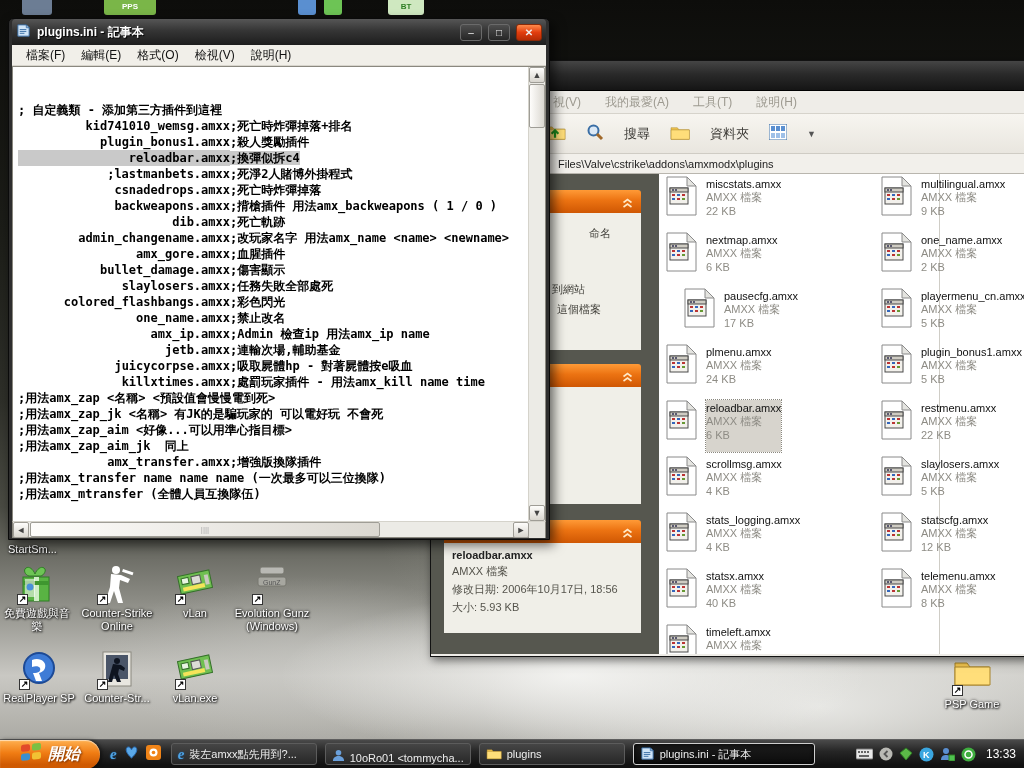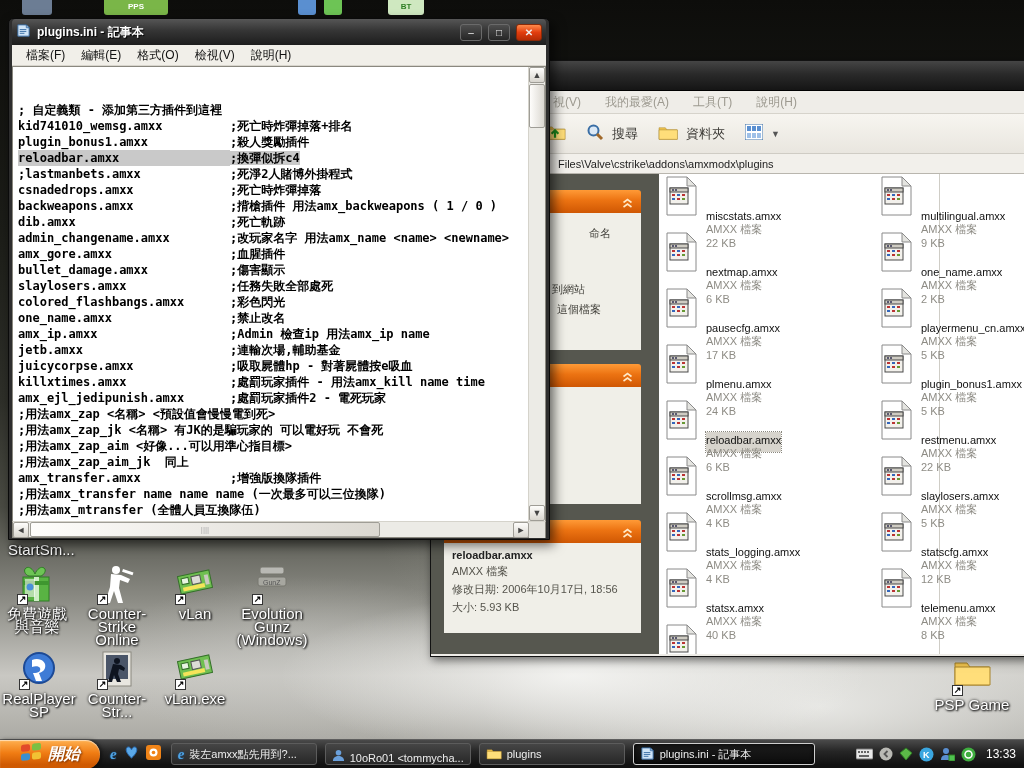--- a/index.html
+++ b/index.html
@@ -10,49 +10,49 @@
       radial-gradient(ellipse 520px 160px at 80% 92%, rgba(235,235,232,.9), transparent 65%),
       radial-gradient(ellipse 300px 120px at 30% 86%, rgba(200,200,196,.55), transparent 70%),
       radial-gradient(ellipse 260px 150px at 55% 70%, rgba(150,150,142,.5), transparent 70%),
       linear-gradient(180deg,#0d0d0b 0%,#1c1d18 30%,#2e2f29 52%,#4a4b43 66%,#8b8b84 78%,#c9c8c3 88%,#a9a8a2 97%);
   }
   
   .top-sliver { position:absolute; top:0; height:15px; border-radius:0 0 3px 3px; font-size:8px; font-weight:bold;
     color:#fff; text-align:center; line-height:14px; overflow:hidden; }
   .dicon { position:absolute; text-align:center; cursor:default; }
   .dicon .ic { width:42px; height:40px; margin:0 auto 2px auto; position:relative; }
-  .dicon .lb { color:#fff; font-size:15px; line-height:13px; text-shadow:1px 1px 2px #000, 0 0 3px #000; }
+  .dicon .lb { color:#fff; font-size:11px; line-height:13px; text-shadow:1px 1px 2px #000, 0 0 3px #000; }
   .sc-arrow { position:absolute; left:1px; bottom:0; width:11px; height:11px; background:#fff; border:1px solid #333;
     font-size:9px; line-height:9px; color:#000; font-weight:bold; }
   
   .win { position:absolute; }
   
   #explorer { left:430px; top:60px; width:600px; height:597px; background:#efede8; border:1px solid #121212;
     box-shadow:2px 3px 9px rgba(0,0,0,.55); }
   .ex-title { height:30px; background:linear-gradient(180deg,#454545,#2a2a2a 45%,#151515); border-bottom:1px solid #000; }
   .ex-menu { height:23px; background:#efede8; border-bottom:1px solid #d6d3cb; display:flex; align-items:center;
     padding-left:122px; gap:24px; font-size:12px; color:#9d9a90; }
   .ex-tools { height:40px; background:linear-gradient(#f7f5f0,#e9e6df); border-bottom:1px solid #cfccc4;
     display:flex; align-items:center; padding-left:108px; gap:10px; font-size:13px; color:#3e3c38; }
-  .tool { display:flex; align-items:center; gap:8px; padding:3px 5px; border-radius:3px; }
+  .tool { display:flex; align-items:center; gap:20px; padding:3px 5px; border-radius:3px; }
   .ex-addr { height:20px; background:#f2f0eb; border-bottom:1px solid #b9b6ae; font-size:11px; color:#222;
     display:flex; align-items:center; padding-left:127px; white-space:nowrap; overflow:hidden; }
   .ex-body { position:relative; height:480px; background:#fff; overflow:hidden; }
   .taskpane { position:absolute; left:0; top:0; width:228px; height:480px; background:#56574f; }
   .tp-panel { position:absolute; left:13px; width:197px; }
   .tp-head { height:23px; background:linear-gradient(180deg,#ff9a36,#ec7312 45%,#cf5703); border-radius:3px 3px 0 0;
     position:relative; }
   .tp-chev { position:absolute; right:8px; top:5px; }
   .tp-body { background:#f0efe8; padding:6px 8px; font-size:11px; color:#45443e; }
   .tp-frag { position:absolute; font-size:11px; color:#45443e; }
   .detail-name { font-weight:bold; font-size:11px; color:#222; }
   .detail-line { font-size:11px; color:#55544c; margin-top:3px; }
   .filelist { position:absolute; left:228px; top:0; right:0; bottom:0; background:#fff; }
   .ftile { position:absolute; width:170px; height:52px; display:flex; gap:8px; }
-  .ftile .txt { padding-top:2px;margin-top:32px; }
+  .ftile .txt { padding-top:2px; }
   .fname { font-size:11px; color:#111; white-space:nowrap; }
   .fmeta { font-size:11px; color:#8e8c85; white-space:nowrap; }
   .ftile.sel .txt { background:#d7d4cd; outline:1px dotted #8a887f; }
   .col-line { position:absolute; width:1px; background:#cfcdc6; }
   
   #notepad { left:8px; top:18px; width:542px; height:522px; background:#2e2e2e; border:1px solid #0a0a0a;
     border-radius:5px 5px 0 0; box-shadow:4px 5px 12px rgba(0,0,0,.6); padding:0 3px 3px 3px; }
   .np-title { height:26px; display:flex; align-items:center; gap:6px; padding:0 4px;
     background:linear-gradient(180deg,#565656,#353535 45%,#1d1d1d); border-radius:4px 4px 0 0; }
   .np-title .t { color:#fff; font-size:12px; font-weight:bold; flex:1;
@@ -61,21 +61,21 @@
     line-height:15px; text-align:center; background:linear-gradient(#4e4e4e,#262626); }
   .cap-btn.close { width:26px; background:linear-gradient(#ff8a4b,#e23d0e 50%,#b52c05); border-color:#8a2a08;
     font-weight:bold; }
   .np-menu { height:21px; background:#f1efe9; border-bottom:1px solid #d8d5cd; display:flex; align-items:center;
     padding-left:6px; gap:0; }
   .np-menu span { font-size:12px; color:#111; padding:2px 8px; }
   .np-client { display:flex; height:455px; background:#fff; border:1px solid #8a887f; border-bottom:none; }
   .np-text { flex:1; overflow:hidden; padding:3px 0 0 5px; font-family:"DejaVu Sans Mono",monospace;
     font-size:12px; font-weight:bold; color:#000; }
   .np-line { height:16px; line-height:16px; white-space:pre; }
-  .np-file { display:inline-block; min-width:212px; }
+  .np-file { display:inline-block; min-width:212px;text-align:right; }
   .np-line.sel .np-file, .np-line.sel .np-com { background:#c9c9c9; }
   .vscroll { width:17px; background:#ecebe6; border-left:1px solid #d5d3cb; display:flex; flex-direction:column; }
   .hscroll { height:17px; background:#ecebe6; border:1px solid #8a887f; border-top:1px solid #d5d3cb; display:flex; }
   .sb-btn { width:16px; height:16px; flex:none; background:linear-gradient(#fefdfb,#d9d6cf); border:1px solid #9f9d96;
     border-radius:2px; font-size:9px; color:#444; text-align:center; line-height:14px; }
   .sb-thumb { background:linear-gradient(90deg,#fefdfb,#dbd8d1); border:1px solid #9f9d96; border-radius:2px; }
   .corner { width:16px; height:16px; background:#e4e2dc; }
   
   #taskbar { position:absolute; left:0; bottom:0; width:1024px; height:29px;
     background:linear-gradient(180deg,#4a4a4a,#262626 40%,#111 90%); border-top:1px solid #5e5e5e;
@@ -95,21 +95,21 @@
   .tray { display:flex; align-items:center; gap:6px; padding:0 8px; }
   .clock { color:#fff; font-size:12px; margin-left:4px; }
 </style>
 </head>
 <body>
 
 <div id="desktop">
 
   <div id="top-icons">
       <div class="top-sliver" style="left: 22px; width: 30px; background: rgb(108, 125, 148);"></div>
-      <div class="top-sliver" style="left: 104px; width: 64px; background: rgb(122, 182, 72);">PPS</div>
+      <div class="top-sliver" style="left: 104px; width: 52px; background: rgb(122, 182, 72);">PPS</div>
       <div class="top-sliver" style="left: 298px; width: 18px; background: rgb(90, 143, 208);"></div>
       <div class="top-sliver" style="left: 324px; width: 18px; background: rgb(109, 196, 85);"></div>
       <div class="top-sliver" style="left: 388px; width: 36px; background: rgb(207, 232, 192); color: rgb(46, 125, 36);">BT</div>
     </div>
   <div id="desk-icons">
       <div class="dicon" style="left: 8px; top: 543px; width: 100px; text-align: left;">
         <div class="lb">StartSm...</div>
       </div>
       <div class="dicon" style="left: 0px; top: 565px; width: 74px;">
         <div class="ic"><svg width="40" height="38" viewBox="0 0 40 38">
@@ -313,21 +313,21 @@
                 <rect x="8" y="22" width="3" height="2" fill="#36b"></rect>
                 <rect x="13" y="22" width="3" height="2" fill="#b33"></rect>
                 <rect x="18" y="22" width="3" height="2" fill="#693"></rect>
               </svg></div>
             <div class="txt">
               <div class="fname">nextmap.amxx</div>
               <div class="fmeta">AMXX 檔案</div>
               <div class="fmeta">6 KB</div>
             </div>
           </div>
-          <div class="ftile" style="left: 5px; top: 114px;">
+          <div class="ftile" style="left: 23px; top: 114px;">
             <div><svg width="34" height="40" viewBox="0 0 34 40">
                 <path d="M3 1h20l9 9v29H3z" fill="#fff" stroke="#8a8a8a"></path>
                 <path d="M23 1l9 9h-9z" fill="#e4e4e0" stroke="#8a8a8a"></path>
                 <rect x="6" y="12" width="18" height="16" fill="#f3f1ec" stroke="#4a4a4a"></rect>
                 <rect x="6" y="12" width="18" height="4" fill="#cfccc3" stroke="#4a4a4a"></rect>
                 <circle cx="9" cy="14" r="1" fill="#335"></circle>
                 <circle cx="12" cy="14" r="1" fill="#335"></circle>
                 <rect x="8" y="18" width="3" height="2" fill="#b33"></rect>
                 <rect x="13" y="18" width="3" height="2" fill="#36b"></rect>
                 <rect x="18" y="18" width="3" height="2" fill="#b33"></rect>
@@ -675,21 +675,20 @@
           <div class="np-line"><span class="np-file">admin_changename.amxx</span><span class="np-com">;改玩家名字 用法amx_name &lt;name&gt; &lt;newname&gt;</span></div>
           <div class="np-line"><span class="np-file">amx_gore.amxx</span><span class="np-com">;血腥插件</span></div>
           <div class="np-line"><span class="np-file">bullet_damage.amxx</span><span class="np-com">;傷害顯示</span></div>
           <div class="np-line"><span class="np-file">slaylosers.amxx</span><span class="np-com">;任務失敗全部處死</span></div>
           <div class="np-line"><span class="np-file">colored_flashbangs.amxx</span><span class="np-com">;彩色閃光</span></div>
           <div class="np-line"><span class="np-file">one_name.amxx</span><span class="np-com">;禁止改名</span></div>
           <div class="np-line"><span class="np-file">amx_ip.amxx</span><span class="np-com">;Admin 檢查ip 用法amx_ip name</span></div>
           <div class="np-line"><span class="np-file">jetb.amxx</span><span class="np-com">;連輸次場,輔助基金</span></div>
           <div class="np-line"><span class="np-file">juicycorpse.amxx</span><span class="np-com">;吸取屍體hp - 對著屍體按e吸血</span></div>
           <div class="np-line"><span class="np-file">killxtimes.amxx</span><span class="np-com">;處罰玩家插件 - 用法amx_kill name time</span></div>
-          <div class="np-line"><span class="np-file">amx_ejl_jedipunish.amxx</span><span class="np-com">;處罰玩家插件2 - 電死玩家</span></div>
           <div class="np-line">;用法amx_zap &lt;名稱&gt; &lt;預設值會慢慢電到死&gt;</div>
           <div class="np-line">;用法amx_zap_jk &lt;名稱&gt; 有JK的是騙玩家的 可以電好玩 不會死</div>
           <div class="np-line">;用法amx_zap_aim &lt;好像...可以用準心指目標&gt;</div>
           <div class="np-line">;用法amx_zap_aim_jk  同上</div>
           <div class="np-line"><span class="np-file">amx_transfer.amxx</span><span class="np-com">;增強版換隊插件</span></div>
           <div class="np-line">;用法amx_transfer name name name (一次最多可以三位換隊)</div>
           <div class="np-line">;用法amx_mtransfer (全體人員互換隊伍)</div>
         </div>
       <div class="vscroll">
         <div class="sb-btn">▲</div>

